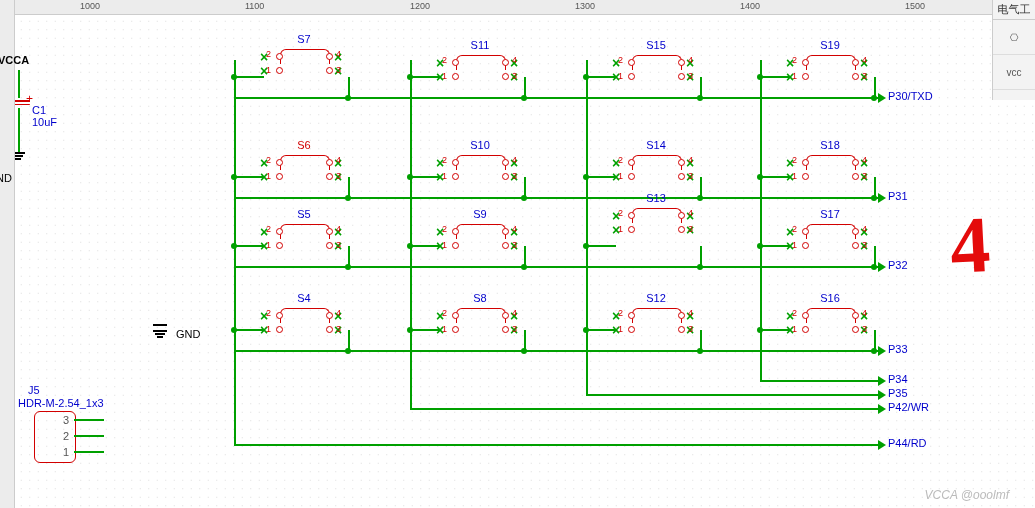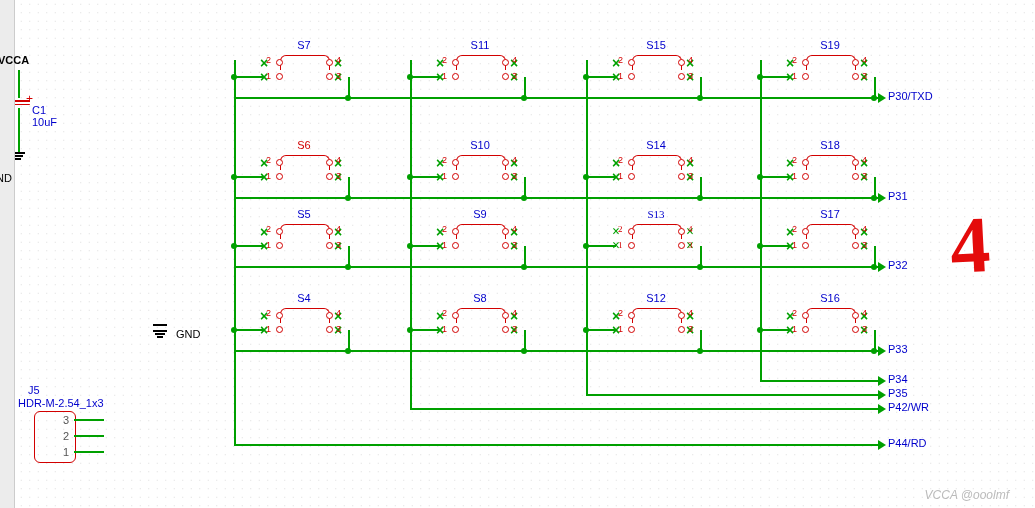--- a/index.html
+++ b/index.html
@@ -54,22 +54,37 @@
   .port{position:absolute;z-index:4}
   .port .tri{width:0;height:0;border-top:5px solid transparent;border-bottom:5px solid transparent;border-left:8px solid #00a000;position:absolute;left:0;top:-4px}
   .port .txt{position:absolute;left:10px;top:-7px;color:#0000cc;white-space:nowrap}
 </style>
 </head>
 <body>
 <div id="wrap">
 
 <div id="grid"></div>
 
+<div id="ruler-top" class="ruler">
+  <span class="tick-t" style="left:80px">1000</span>
+  <span class="tick-t" style="left:245px">1100</span>
+  <span class="tick-t" style="left:410px">1200</span>
+  <span class="tick-t" style="left:575px">1300</span>
+  <span class="tick-t" style="left:740px">1400</span>
+  <span class="tick-t" style="left:905px">1500</span>
+</div>
 <div id="ruler-left" class="ruler"></div>
 
+<div id="toolbar">
+  <div class="hdr">电气工</div>
+  <div class="cell">⎔</div>
+  <div class="cell">
+        <span>vcc</span>
+      </div>
+</div>
 
 <div id="vccabox">
   <div class="lbl" style="left:-2px;top:0;font-weight:bold;color:#000">VCCA</div>
   <div class="wire v" style="left:18px;top:16px;height:28px"></div>
   <div class="cap-plus" style="left:26px;top:38px">+</div>
   <div class="cap-top" style="left:8px;top:46px"></div>
   <div class="cap-bot" style="left:8px;top:50px"></div>
   <div class="lbl blue" style="left:32px;top:50px">C1</div>
   <div class="lbl blue" style="left:32px;top:62px">10uF</div>
   <div class="wire v" style="left:18px;top:54px;height:44px"></div>
@@ -176,21 +191,21 @@
       <div class="wire h" style="left: 760px; top: 245px; width: 30px;"></div>
       <div class="node" style="left: 760px; top: 246px;"></div>
       <div class="wire h" style="left: 760px; top: 329px; width: 30px;"></div>
       <div class="node" style="left: 760px; top: 330px;"></div>
       <div class="wire h" style="left: 74px; top: 419px; width: 30px;"></div>
       <div class="wire h" style="left: 74px; top: 435px; width: 30px;"></div>
       <div class="wire h" style="left: 74px; top: 451px; width: 30px;"></div>
     </div>
 
 <div id="switches">
-      <div class="sw" style="left: 262px; top: 53px;">
+      <div class="sw" style="left: 262px; top: 47px;">
         <div class="name" style="color:#0000cc">S7</div>
     <div class="body"></div>
     <span class="x" style="left:-2px;top:2px">×</span>
     <span class="x" style="left:72px;top:2px">×</span>
     <span class="x" style="left:-2px;top:16px">×</span>
     <span class="x" style="left:72px;top:16px">×</span>
     <span class="pin" style="left:14px;top:6px"></span>
     <span class="pin" style="left:64px;top:6px"></span>
     <span class="pin" style="left:14px;top:20px"></span>
     <span class="pin" style="left:64px;top:20px"></span>
@@ -336,21 +351,21 @@
     <span class="x" style="left:72px;top:16px">×</span>
     <span class="pin" style="left:14px;top:6px"></span>
     <span class="pin" style="left:64px;top:6px"></span>
     <span class="pin" style="left:14px;top:20px"></span>
     <span class="pin" style="left:64px;top:20px"></span>
     <span class="pnum" style="left:4px;top:2px">2</span>
     <span class="pnum" style="left:74px;top:2px">4</span>
     <span class="pnum" style="left:4px;top:18px">1</span>
     <span class="pnum" style="left:74px;top:18px">3</span>
       </div>
-      <div class="sw" style="left: 614px; top: 222px; font-family: Liberation Serif, serif;">
+      <div class="sw" style="left: 614px; top: 206px;">
         <div class="name" style="color:#0000cc">S13</div>
     <div class="body"></div>
     <span class="x" style="left:-2px;top:2px">×</span>
     <span class="x" style="left:72px;top:2px">×</span>
     <span class="x" style="left:-2px;top:16px">×</span>
     <span class="x" style="left:72px;top:16px">×</span>
     <span class="pin" style="left:14px;top:6px"></span>
     <span class="pin" style="left:64px;top:6px"></span>
     <span class="pin" style="left:14px;top:20px"></span>
     <span class="pin" style="left:64px;top:20px"></span>

